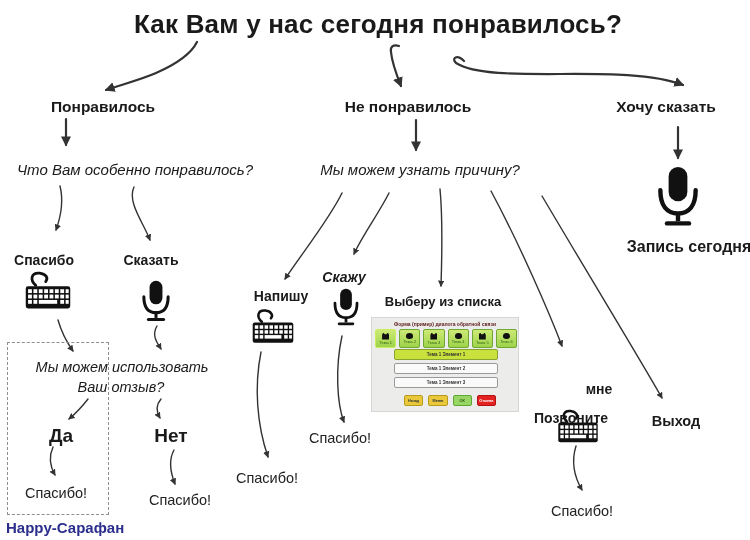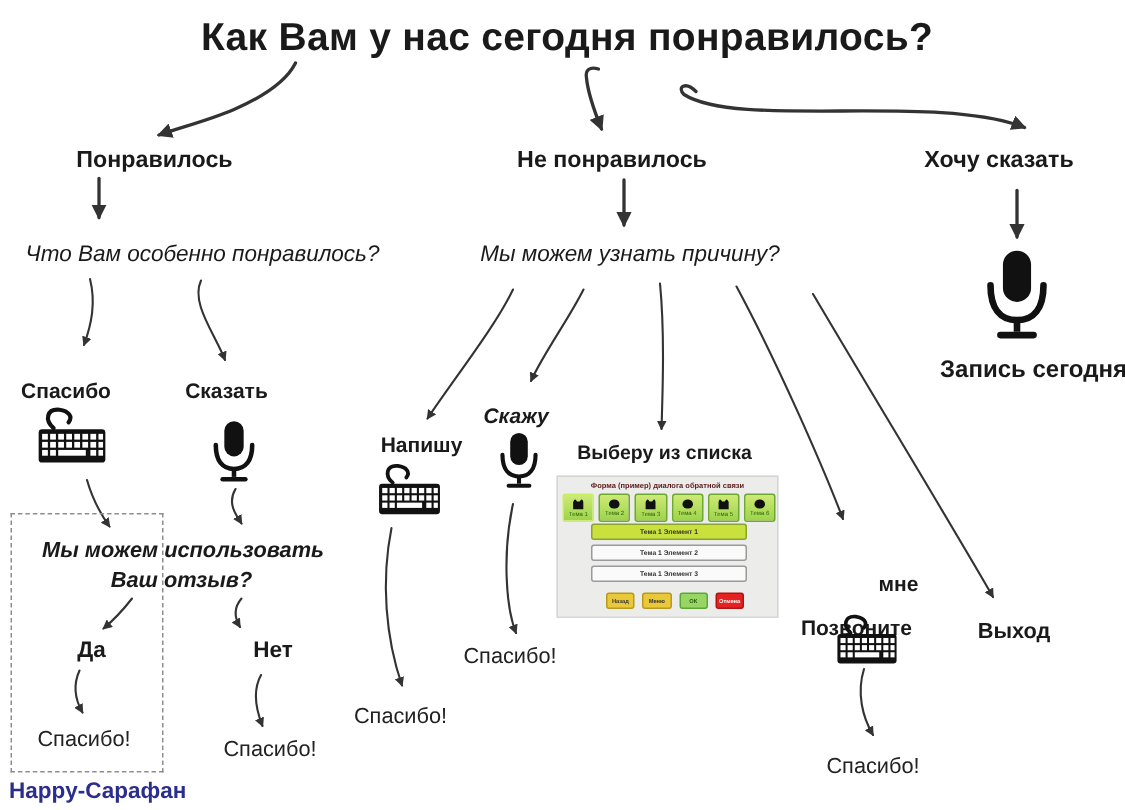--- a/index.html
+++ b/index.html
@@ -5,22 +5,22 @@
   html,body{margin:0;padding:0;}
   body{width:750px;height:540px;position:relative;background:#ffffff;
        font-family:"Liberation Sans",sans-serif;color:#1a1a1a;overflow:hidden;}
   .abs{position:absolute;}
   .ctr{transform:translateX(-50%);text-align:center;white-space:nowrap;}
   .title{font-size:26px;font-weight:700;letter-spacing:.2px;}
   .branch{font-size:15.5px;font-weight:700;}
   .question{font-size:15px;font-style:italic;}
   .opt{font-size:14px;font-weight:700;}
   .thanks{font-size:14.5px;color:#222;}
-  .yn{font-size:15px;font-weight:700;}
-  .consent{font-size:14.5px;font-weight:700;font-style:italic;line-height:19px;}
+  .yn{font-size:19px;font-weight:700;}
+  .consent{font-size:14.5px;font-weight:400;font-style:italic;line-height:19px;}
   .brand{font-size:15px;font-weight:700;color:#2b2e8c;}
   .caption{font-size:16px;font-weight:700;}
   svg.overlay{position:absolute;left:0;top:0;width:750px;height:540px;pointer-events:none;}
   .dashedbox{position:absolute;left:7px;top:342px;width:100px;height:171px;
              border:1.2px dashed #8e8e8e;background:transparent;}
   
   .form-panel{position:absolute;left:371px;top:317px;width:148px;height:95px;
               background:#ececea;border:1px solid #d6d6d4;box-sizing:border-box;}
   .form-title{font-size:5px;font-weight:700;color:#5c1a1a;text-align:center;margin-top:3px;}
   .topic-row{position:absolute;left:3px;top:11px;width:142px;display:flex;gap:3px;}
@@ -130,21 +130,21 @@
     <path d="M 10 52 L 30 52" stroke="#111" stroke-width="4" stroke-linecap="round"></path>
   </svg>
 </div>
 
 <div class="dashedbox"></div>
 
 <div class="abs ctr consent" style="left:122px;top:358px;">Мы можем использовать</div>
 <div class="abs ctr consent" style="left:121px;top:378px;">Ваш отзыв?</div>
 
 <div class="abs ctr yn" style="left:61px;top:425px;">Да</div>
-<div class="abs ctr yn" style="left:182px;top:425px;">Нет</div>
+<div class="abs ctr yn" style="left:171px;top:425px;">Нет</div>
 
 <div class="abs ctr thanks" style="left:56px;top:485px;">Спасибо!</div>
 <div class="abs ctr thanks" style="left:180px;top:492px;">Спасибо!</div>
 
 <div class="abs ctr opt" style="left:281px;top:288px;">Напишу</div>
 <div class="abs ctr opt" style="left:344px;top:269px;font-style:italic;">Скажу</div>
 <div class="abs ctr opt" style="left:443px;top:294px;font-size:13px;">Выберу из списка</div>
 
 <div class="abs" style="left:252px;top:308px;width:42px;height:36px;">
   <svg class="kb-svg" viewBox="0 0 60 50" width="42" height="36">

